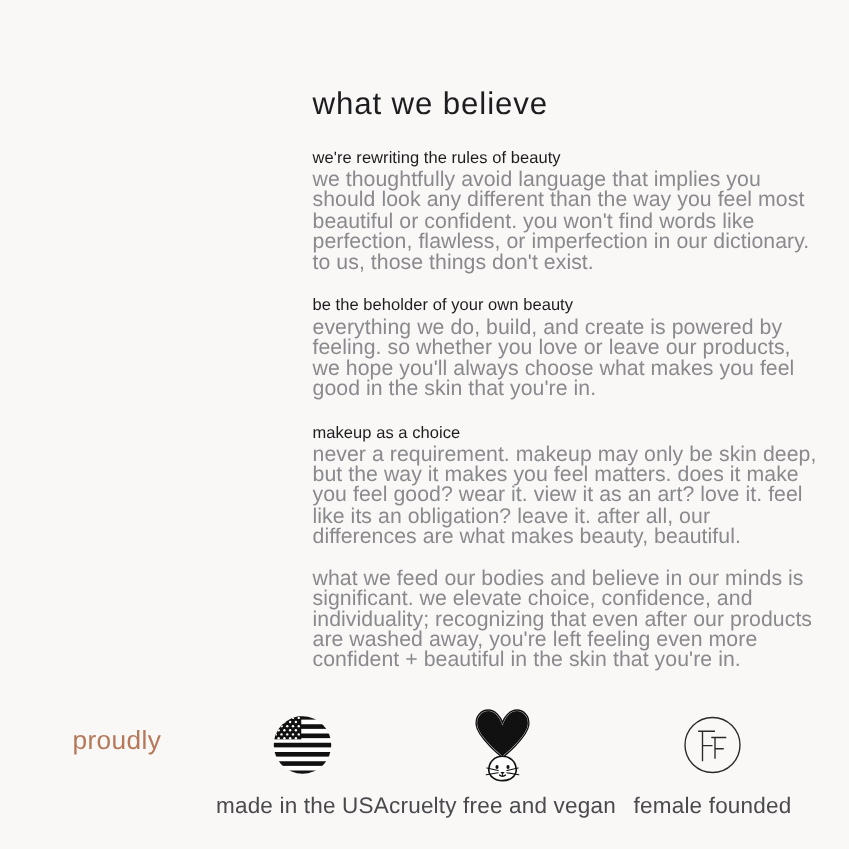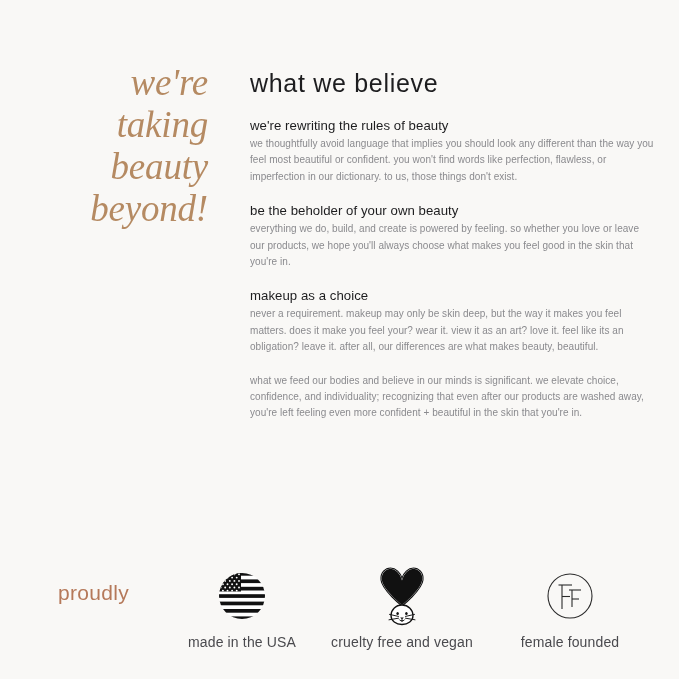--- a/index.html
+++ b/index.html
@@ -55,21 +55,21 @@
   .section:last-child { margin-bottom: 0; }
   .sec-head {
     font-size: 13.2px;
     font-weight: normal;
     color: #1d1d1f;
     letter-spacing: 0.05px;
     margin: 0 0 2px 0;
     line-height: 17px;
   }
   .sec-body {
-    font-size: 10px;
+    font-size: 17px;
     line-height: 16.4px;
     color: #8a8a8e;
     margin: 0;
     letter-spacing: 0.05px;
   }
 
   
   .footer {
     position: absolute;
     left: 0;
@@ -92,57 +92,51 @@
     text-align: center;
     width: 200px;
   }
   .badge-icon {
     height: 62px;
     display: flex;
     align-items: center;
     justify-content: center;
   }
   .badge-label {
-    font-size: 14px;
+    font-size: 18px;
     color: #4a4a4e;
     letter-spacing: 0.15px;
     margin-top: 7px;
   }
   #badge-usa   { left: 142px; }
   #badge-cruel { left: 302px; }
   #badge-female{ left: 470px; }
 </style>
 </head>
 <body>
 
 <div class="page">
 
-  <div class="headline">
-    <span>we're</span>
-    <span>taking</span>
-    <span>beauty</span>
-    <span>beyond!</span>
-  </div>
 
   <div class="content">
     <h1 class="main-title">what we believe</h1>
 
     <div class="section">
       <p class="sec-head">we're rewriting the rules of beauty</p>
       <p class="sec-body">we thoughtfully avoid language that implies you should look any different than the way you feel most beautiful or confident. you won't find words like perfection, flawless, or imperfection in our dictionary. to us, those things don't exist.</p>
     </div>
 
     <div class="section">
       <p class="sec-head">be the beholder of your own beauty</p>
       <p class="sec-body">everything we do, build, and create is powered by feeling. so whether you love or leave our products, we hope you'll always choose what makes you feel good in the skin that you're in.</p>
     </div>
 
     <div class="section">
       <p class="sec-head">makeup as a choice</p>
-      <p class="sec-body">never a requirement. makeup may only be skin deep, but the way it makes you feel matters. does it make you feel your? wear it. view it as an art? love it. feel like its an obligation? leave it. after all, our differences are what makes beauty, beautiful.</p>
+      <p class="sec-body">never a requirement. makeup may only be skin deep, but the way it makes you feel matters. does it make you feel good? wear it. view it as an art? love it. feel like its an obligation? leave it. after all, our differences are what makes beauty, beautiful.</p>
     </div>
 
     <div class="section">
       <p class="sec-body">what we feed our bodies and believe in our minds is significant. we elevate choice, confidence, and individuality; recognizing that even after our products are washed away, you're left feeling even more confident + beautiful in the skin that you're in.</p>
     </div>
   </div>
 
   <div class="footer">
 
     <div class="proudly">proudly</div>

